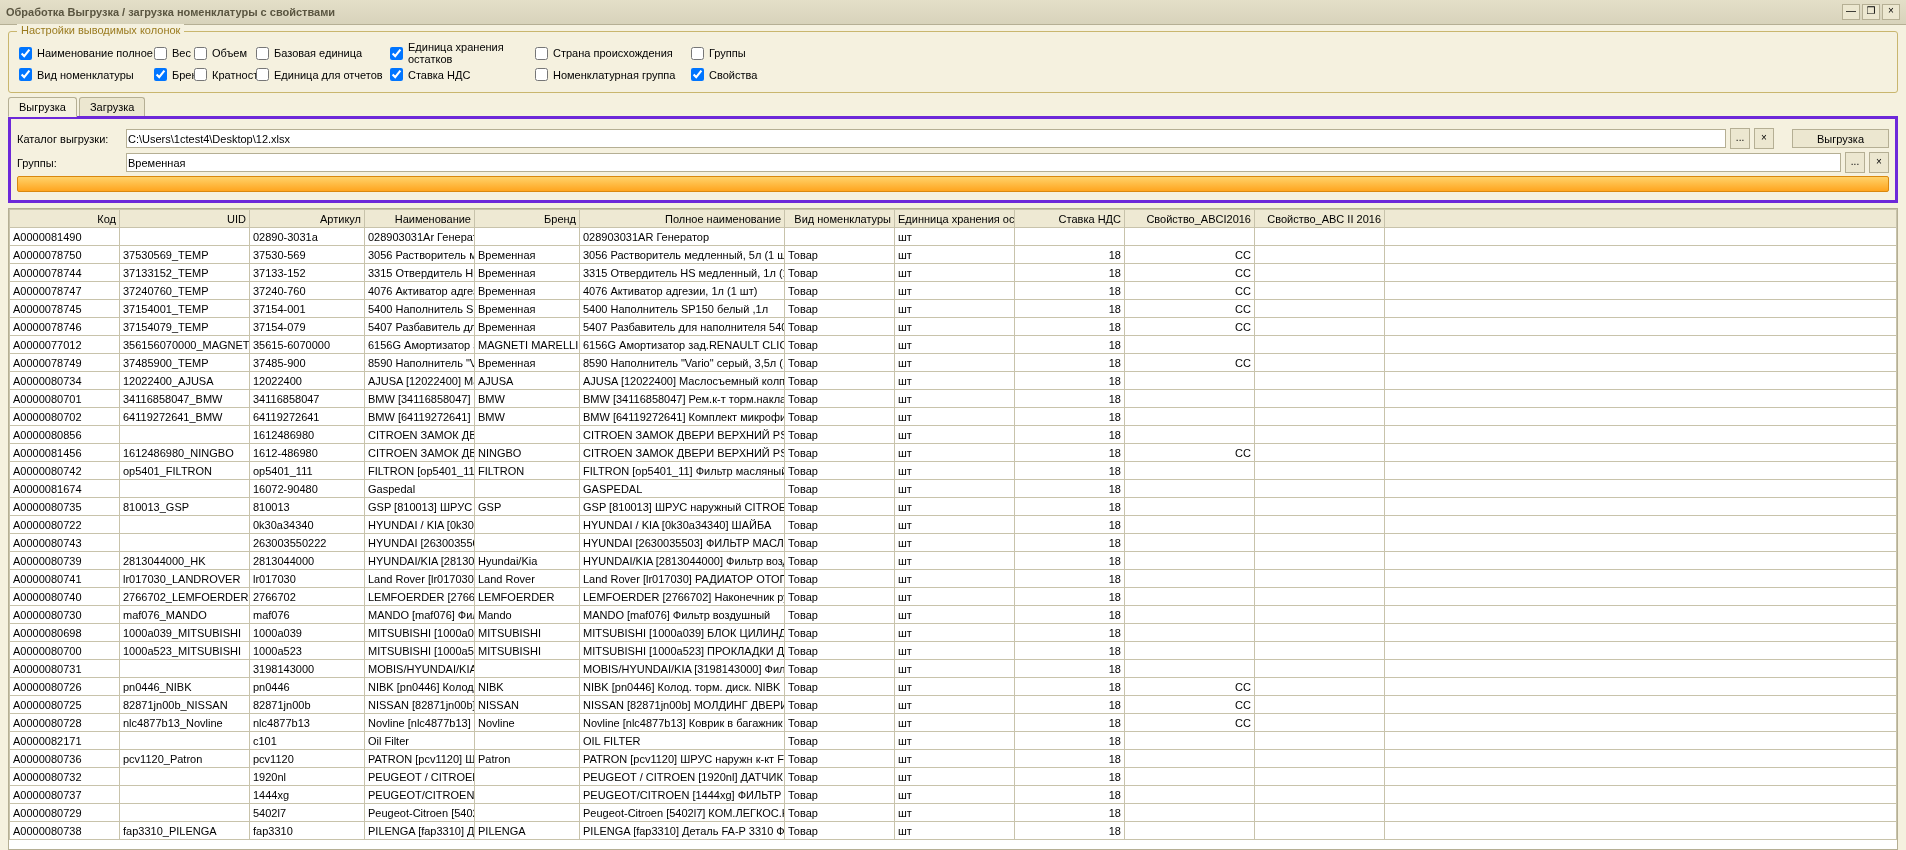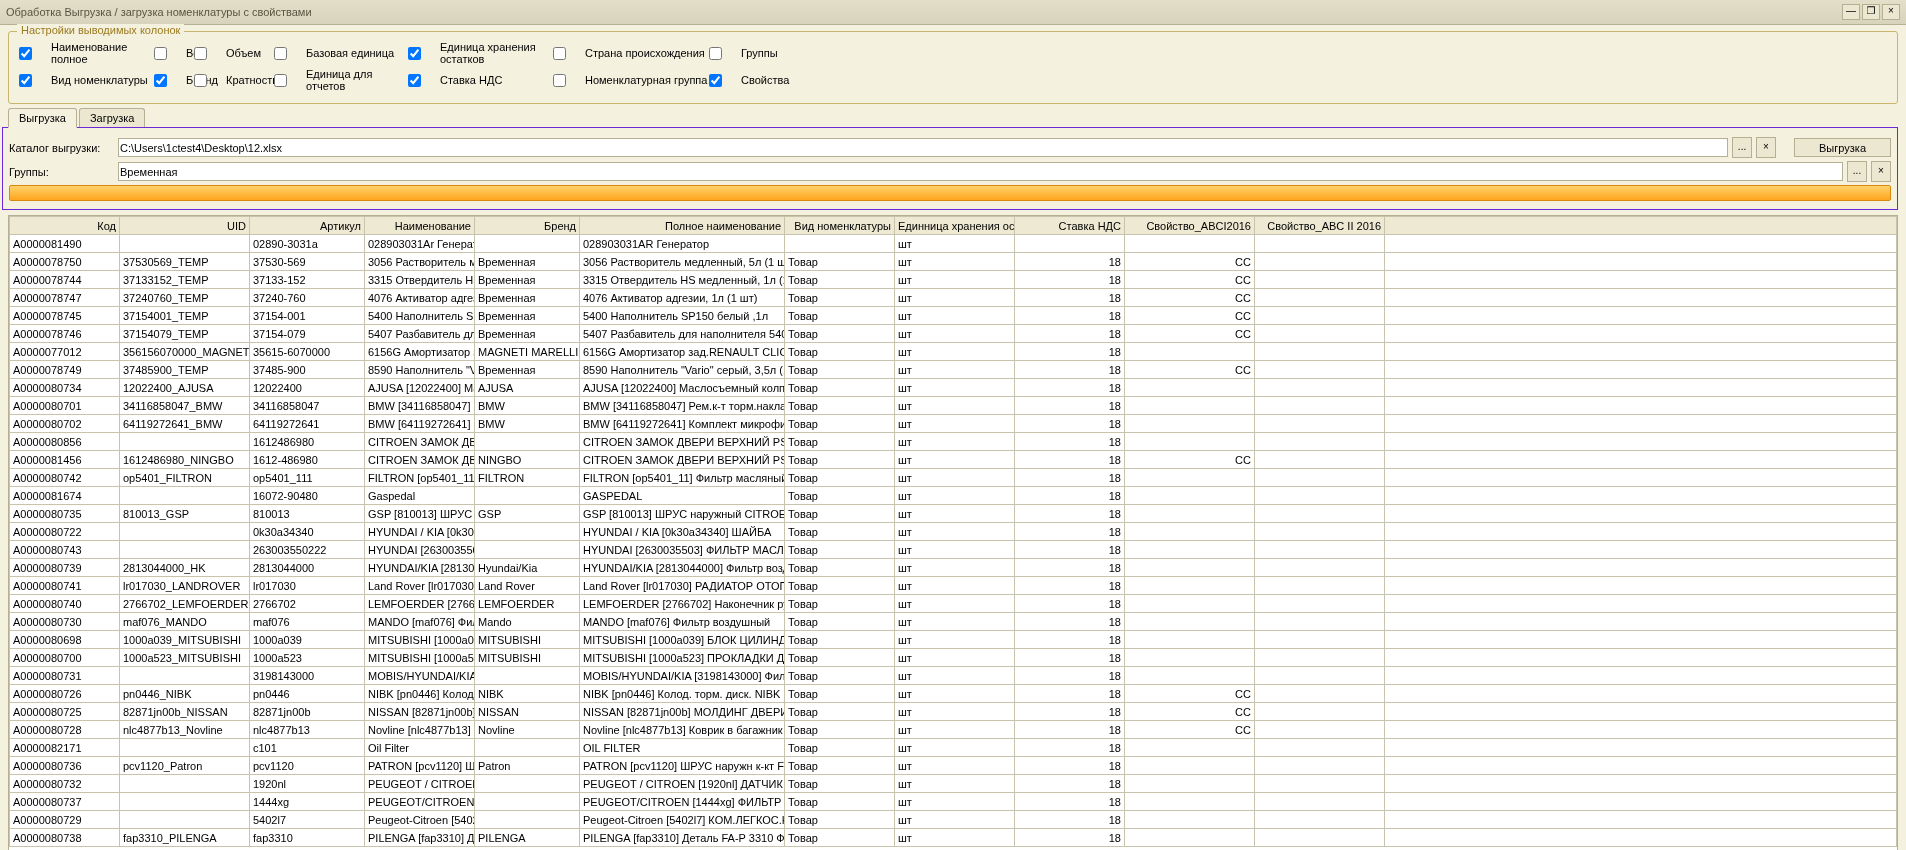--- a/index.html
+++ b/index.html
@@ -1,35 +1,35 @@
 <!DOCTYPE html>
 <html><head>
 <meta charset="utf-8">
 <style>
 html,body{margin:0;padding:0;font-family:Tahoma,Arial,sans-serif;font-size:11px;background:#f5f1df;height:100%;overflow:hidden;color:#000}
 .title-bar{background:linear-gradient(#e4dfc8,#d8d3bb);border-bottom:1px solid #b5af94;padding:3px 6px;display:flex;justify-content:space-between;align-items:center;height:18px}
-.title-bar .title{font-weight:normal;color:#5a5540}
+.title-bar .title{font-weight:bold;color:#5a5540}
 .title-bar .win-ctrls{display:flex;gap:2px}
 .title-bar .win-btn{width:16px;height:14px;background:#ece7d0;border:1px solid #b5af94;text-align:center;font-size:10px;line-height:12px;cursor:pointer}
 .fieldset{border:1px solid #c9b66e;border-radius:3px;margin:6px 8px 4px 8px;padding:6px 10px 8px 10px;position:relative;background:#f5f1df}
 .legend{position:absolute;top:-8px;left:8px;background:#f5f1df;padding:0 4px;color:#9a7b1f;font-weight:normal}
 .cb-row{display:flex;gap:0;margin:3px 0}
-.cb-cell{display:flex;align-items:center;gap:19px}
+.cb-cell{display:flex;align-items:center;gap:5px}
 .cb-cell.c1{width:135px}
 .cb-cell.c2{width:40px}
-.cb-cell.c3{width:80px}
+.cb-cell.c3{width:62px}
 .cb-cell.c4{width:134px}
 .cb-cell.c5{width:145px}
 .cb-cell.c6{width:156px}
 .cb-cell.c7{width:80px}
 .cb-cell input{margin:0}
 .tabs{display:flex;margin:4px 8px 0 8px}
 .tab{padding:3px 10px;border:1px solid #b5af94;border-bottom:none;background:#ece7d0;border-radius:3px 3px 0 0;margin-right:2px;cursor:pointer}
 .tab.active{background:#f5f1df;font-weight:normal;border-bottom:1px solid #f5f1df;position:relative;z-index:2}
-.tab-pane{border:1px solid #6d28d9;margin:0 8px 4px 2px;padding:6px;background:#f5f1df;position:relative;top:-1px}
+.tab-pane{border:3px solid #6d28d9;margin:0 8px 4px 8px;padding:6px;background:#f5f1df;position:relative;top:-1px}
 .form-row{display:flex;align-items:center;gap:4px;margin:3px 0}
 .form-row label{width:105px}
 .text-input{flex:1;background:#fff;border:1px solid #b5af94;height:17px;padding:0 1px;font:inherit}
 .small-btn{width:18px;height:19px;background:#ece7d0;border:1px solid #b5af94;font-size:10px;text-align:center;line-height:17px;cursor:pointer}
 .big-btn{height:19px;background:#ece7d0;border:1px solid #b5af94;padding:0 24px;cursor:pointer;font:inherit}
 .orange-bar{height:14px;background:linear-gradient(#ffd26a,#ffa51f);border:1px solid #d9880f;border-radius:2px;margin:2px 0}
 .grid-wrap{margin:0 8px;border:1px solid #b5af94;background:#fff;height:calc(100% - 210px);overflow:auto}
 table{border-collapse:collapse;width:100%;table-layout:fixed}
 th,td{border:1px solid #c8c3ab;padding:1px 3px;overflow:hidden;white-space:nowrap;text-overflow:clip;height:15px;font-size:11px}
 th{background:#eee9d3;text-align:right;font-weight:normal;position:sticky;top:0}

